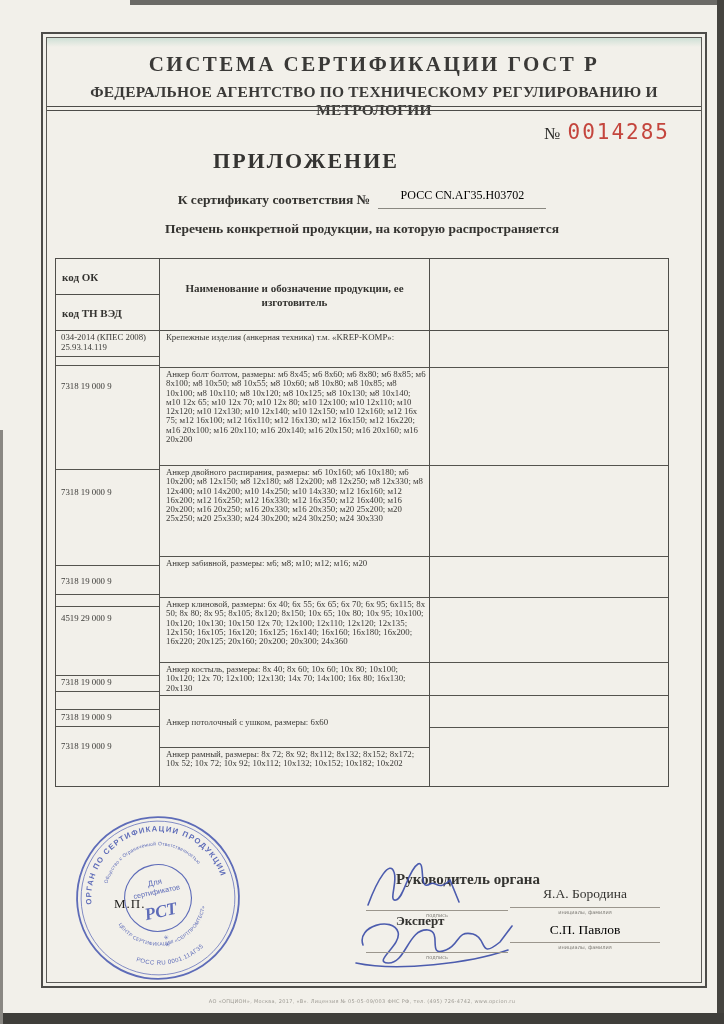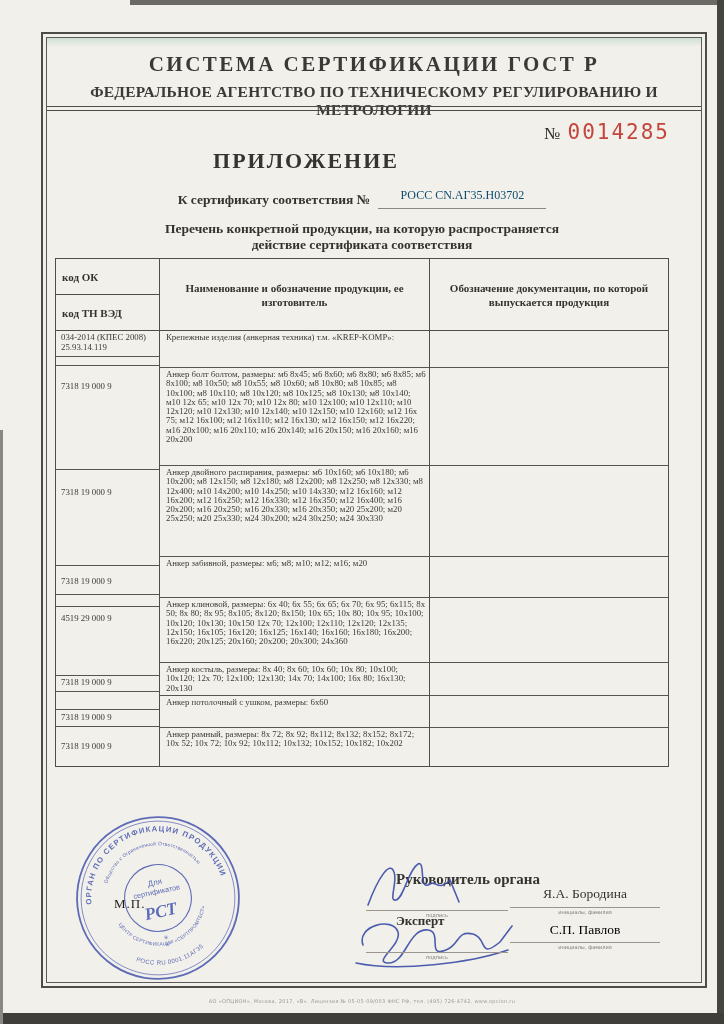--- a/index.html
+++ b/index.html
@@ -35,21 +35,21 @@
   .blank-no .nosign { font-size:17px; color:#2e2d2b; margin-right:7px; }
   .blank-no .digits { font-family:"DejaVu Sans Mono", monospace; font-size:21px; letter-spacing:2px; color:#c4453d; }
 
   .doc-title { position:absolute; left:0; top:148px; width:612px; text-align:center;
     font-size:22px; font-weight:bold; letter-spacing:2px; color:#353432; }
 
   .cert-line { position:absolute; left:0; top:190px; width:724px; text-align:center; white-space:nowrap; }
   .cert-label { font-size:13.5px; font-weight:bold; color:#343330; }
   .cert-value-wrap { display:inline-block; width:168px; margin-left:8px; border-bottom:1px solid #8a8881;
     text-align:center; vertical-align:baseline; }
-  .cert-value { display:inline-block; font-size:12px; color:#0c4a6e; transform:translateY(-5px); }
+  .cert-value { display:inline-block; font-size:12px; color:#000000; transform:translateY(-5px); }
 
   .subtitle { position:absolute; left:0; top:221px; width:724px; text-align:center;
     font-size:13.5px; font-weight:bold; line-height:15.5px; color:#343330; }
 
   
   .pr-table { position:absolute; left:55px; top:258px; width:614px; border:1px solid #4f4e4a; background:transparent; }
   .t-head { display:flex; height:72px; border-bottom:1px solid #4f4e4a; }
   .t-head-code { width:104px; border-right:1px solid #4f4e4a; display:flex; flex-direction:column; }
   .t-hc { flex:1; display:flex; align-items:center; padding-left:6px;
     font-size:11px; font-weight:bold; color:#343330; }
@@ -129,31 +129,29 @@
   </div>
 
   <div class="doc-title">ПРИЛОЖЕНИЕ</div>
 
   <div class="cert-line">
     <span class="cert-label">К сертификату соответствия №</span><span class="cert-value-wrap"><span class="cert-value">РОСС CN.АГ35.Н03702</span></span>
   </div>
 
   <div class="subtitle">
     <div>Перечень конкретной продукции,  на которую распространяется</div>
-    <div>действие сертификата соответствия</div>
   </div>
 
   <div class="pr-table">
     <div class="t-head">
       <div class="t-head-code">
         <div class="t-hc t-hc1">код ОК</div>
         <div class="t-hc">код ТН ВЭД</div>
       </div>
       <div class="t-head-name">Наименование и обозначение продукции, ее изготовитель</div>
-      <div class="t-head-doc">Обозначение документации, по которой выпускается продукция</div>
     </div>
 
     <div class="t-body">
       <div class="col-codes">
         <div class="code-cell" style="height:26px; padding-top:2px;">
           <div>034-2014 (КПЕС 2008)</div>
           <div>25.93.14.119</div>
         </div>
         <div class="code-cell" style="height:9px;"></div>
         <div class="code-cell" style="height:104px; padding-top:16px;">7318 19 000 9</div>
@@ -167,21 +165,21 @@
         <div class="code-cell last" style="height:39px; padding-top:15px;">7318 19 000 9</div>
       </div>
 
       <div class="col-products">
         <div class="prod-cell" style="height:37px;">Крепежные изделия (анкерная техника) т.м. «KREP-KOMP»:</div>
         <div class="prod-cell" style="height:98px;">Анкер болт болтом, размеры: м6 8х45; м6 8х60; м6 8х80; м6 8х85; м6 8х100; м8 10х50;  м8 10х55; м8 10х60; м8 10х80; м8 10х85; м8 10х100; м8 10х110;  м8 10х120; м8 10х125; м8 10х130; м8 10х140; м10 12х 65; м10 12х 70; м10 12х 80; м10 12х100; м10 12х110; м10 12х120; м10 12х130; м10 12х140; м10 12х150; м10 12х160; м12 16х 75; м12 16х100;  м12 16х110; м12 16х130; м12 16х150; м12 16х220; м16 20х100;  м16 20х110; м16 20х140; м16 20х150; м16 20х160; м16 20х200</div>
         <div class="prod-cell" style="height:91px;">Анкер двойного распирания, размеры: м6 10х160; м6 10х180; м6 10х200; м8 12х150; м8 12х180; м8 12х200; м8 12х250; м8 12х330; м8 12х400; м10 14х200; м10 14х250;  м10 14х330; м12 16х160; м12 16х200; м12 16х250; м12 16х330;  м12 16х350; м12 16х400; м16 20х200; м16 20х250; м16 20х330;  м16 20х350; м20 25х200; м20 25х250; м20 25х330; м24 30х200;  м24 30х250; м24 30х330</div>
         <div class="prod-cell" style="height:41px;">Анкер забивной, размеры:  м6; м8; м10; м12; м16; м20</div>
         <div class="prod-cell" style="height:65px;">Анкер клиновой, размеры: 6х 40; 6х 55; 6х 65; 6х 70; 6х 95; 6х115; 8х 50; 8х 80; 8х 95; 8х105; 8х120; 8х150; 10х 65; 10х 80; 10х 95; 10х100; 10х120; 10х130; 10х150 12х 70; 12х100; 12х110; 12х120; 12х135; 12х150; 16х105; 16х120; 16х125; 16х140; 16х160; 16х180; 16х200; 16х220; 20х125; 20х160; 20х200; 20х300; 24х360</div>
         <div class="prod-cell" style="height:33px;">Анкер костыль, размеры: 8х 40; 8х 60; 10х 60; 10х 80; 10х100; 10х120; 12х 70; 12х100; 12х130; 14х 70; 14х100; 16х 80; 16х130; 20х130</div>
-        <div class="prod-cell" style="height:32px;">Анкер потолочный с ушком, размеры:  6х60</div>
+        <div class="prod-cell" style="height:32px;margin-top:20px;">Анкер потолочный с ушком, размеры:  6х60</div>
         <div class="prod-cell last" style="height:38px;">Анкер рамный, размеры: 8х 72; 8х 92; 8х112; 8х132; 8х152; 8х172; 10х 52; 10х 72; 10х 92;  10х112; 10х132; 10х152; 10х182; 10х202</div>
       </div>
 
       <div class="col-docs">
         <div class="doc-cell" style="height:37px;"></div>
         <div class="doc-cell" style="height:98px;"></div>
         <div class="doc-cell" style="height:91px;"></div>
         <div class="doc-cell" style="height:41px;"></div>
         <div class="doc-cell" style="height:65px;"></div>
         <div class="doc-cell" style="height:33px;"></div>

